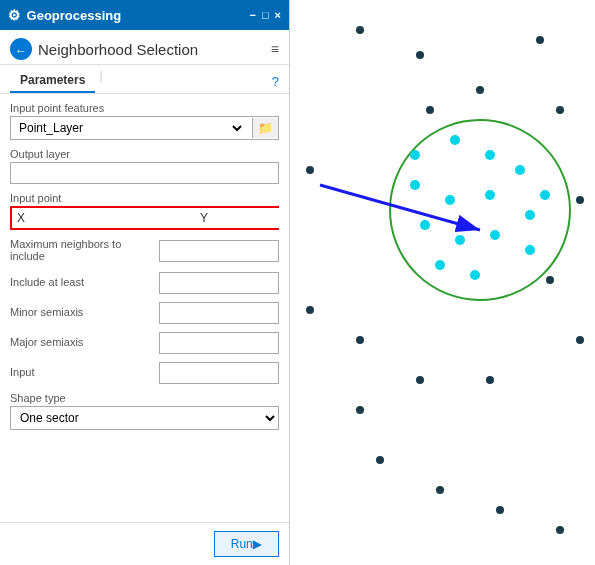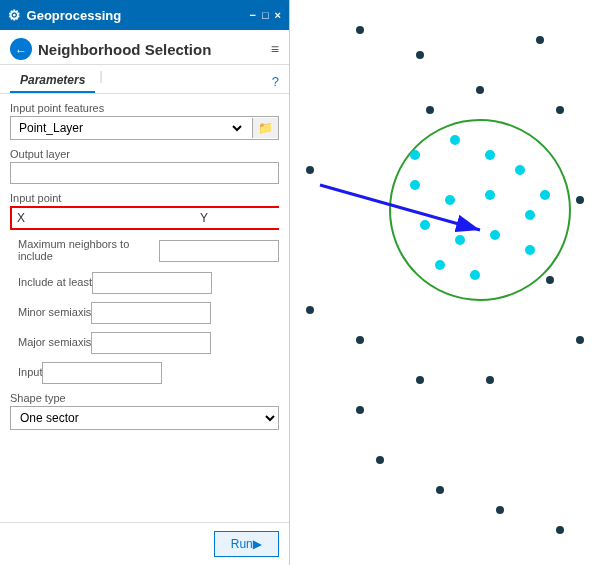--- a/index.html
+++ b/index.html
@@ -69,21 +69,21 @@
       display: flex;
       align-items: center;
       justify-content: center;
       font-size: 12px;
       cursor: pointer;
       flex-shrink: 0;
     }
 
     .panel-title {
       font-size: 15px;
-      font-weight: 700;
+      font-weight: 400;
       color: #333;
       flex: 1;
     }
 
     .hamburger-icon {
       font-size: 14px;
       color: #555;
       cursor: pointer;
     }
 
@@ -100,21 +100,20 @@
       display: flex;
       gap: 2px;
     }
 
     .tab {
       padding: 4px 10px;
       cursor: pointer;
       font-size: 12px;
       color: #0078d4;
       border-bottom: 2px solid transparent;
-      font-style: italic;
     }
 
     .tab.active {
       color: #333;
       border-bottom: 2px solid #0078d4;
       font-weight: 600;
     }
 
     .tab-divider {
       color: #ccc;
@@ -197,22 +196,21 @@
       outline: none;
       padding: 3px 5px;
       font-size: 12px;
       text-align: right;
       background: white;
     }
 
     .number-row {
       display: flex;
       align-items: center;
-      justify-content: flex-start;
-      margin-left: 8px;
+      justify-content: space-between;
     }
 
     .number-input {
       border: 1px solid #aaa;
       padding: 3px 5px;
       font-size: 12px;
       outline: none;
       text-align: right;
       width: 120px;
     }

